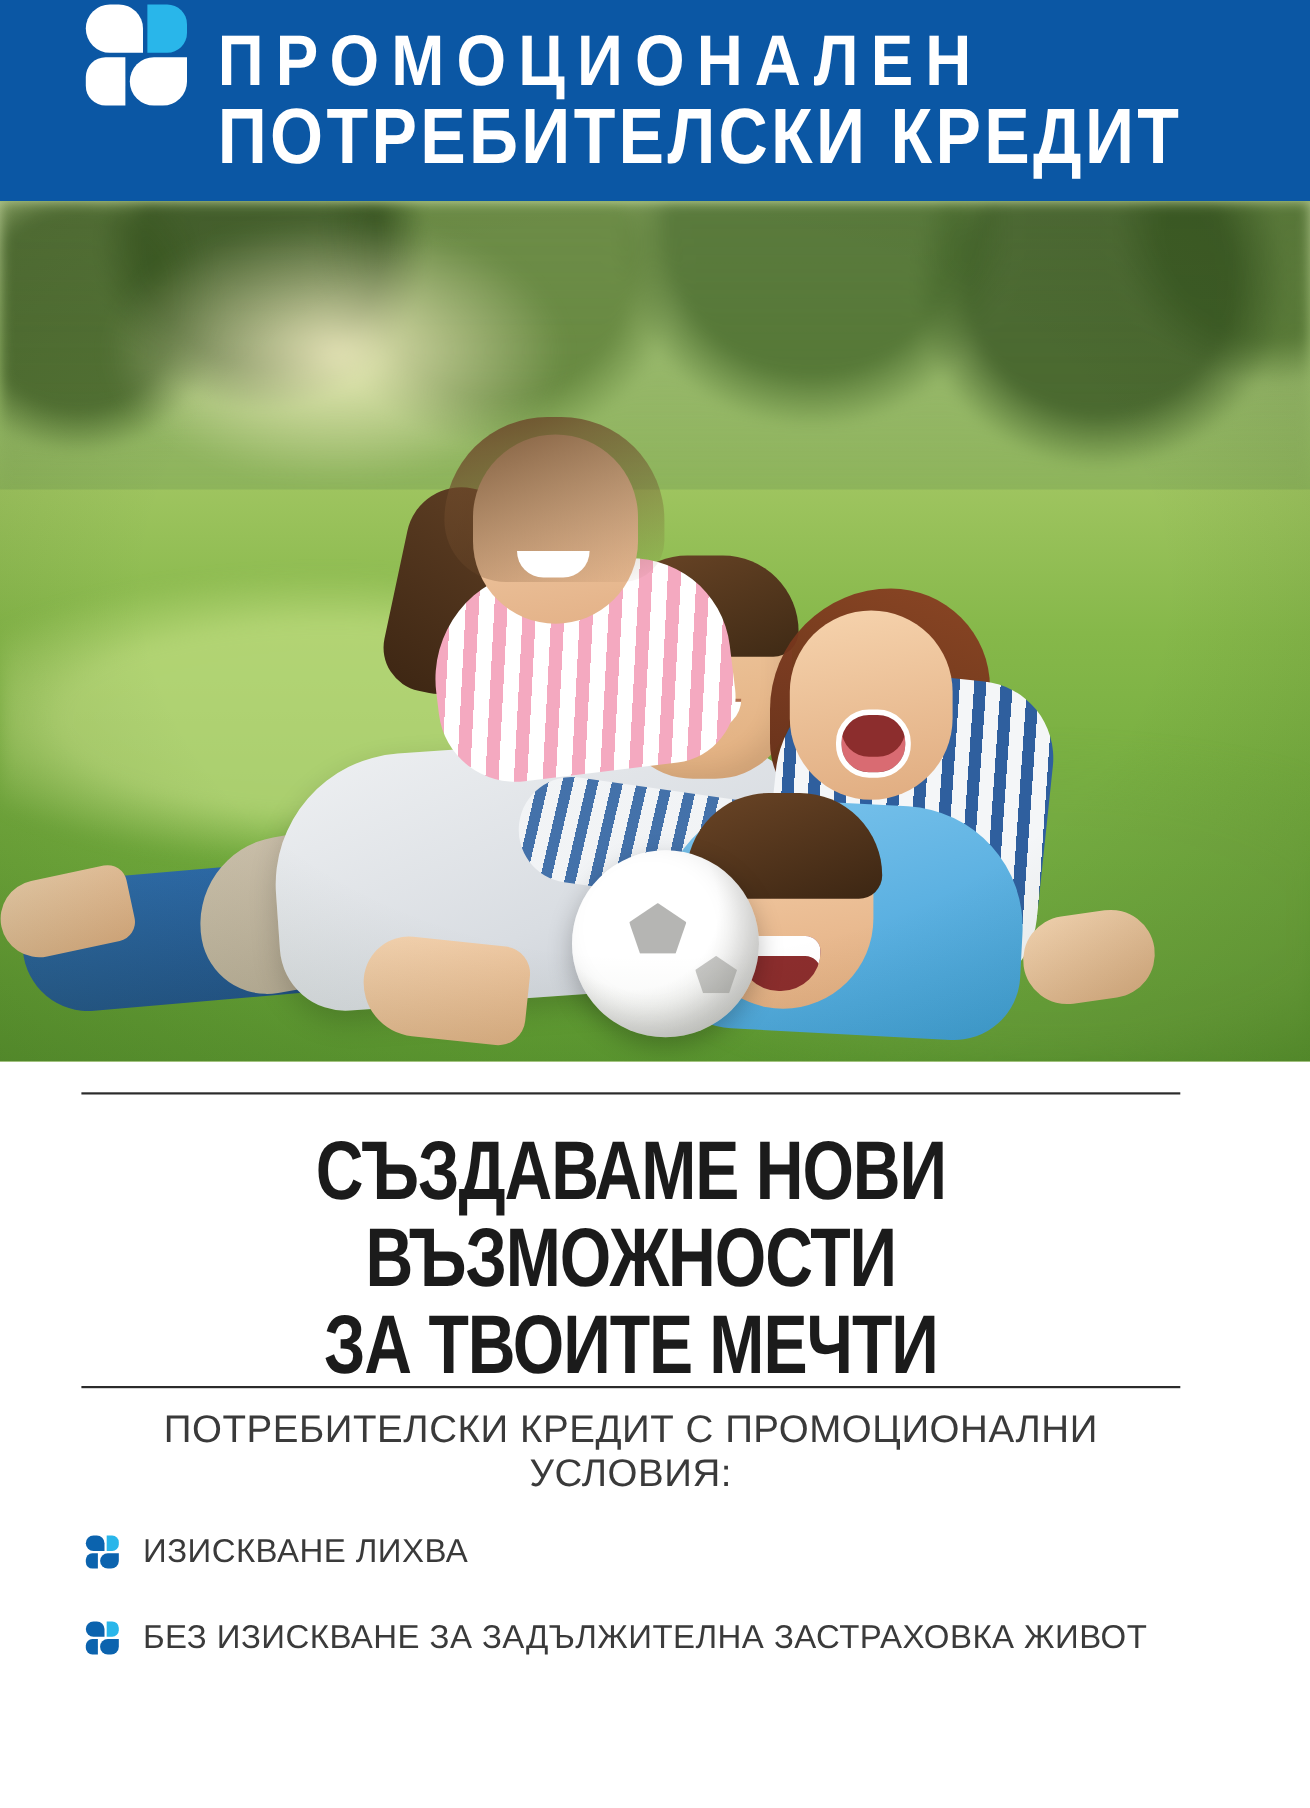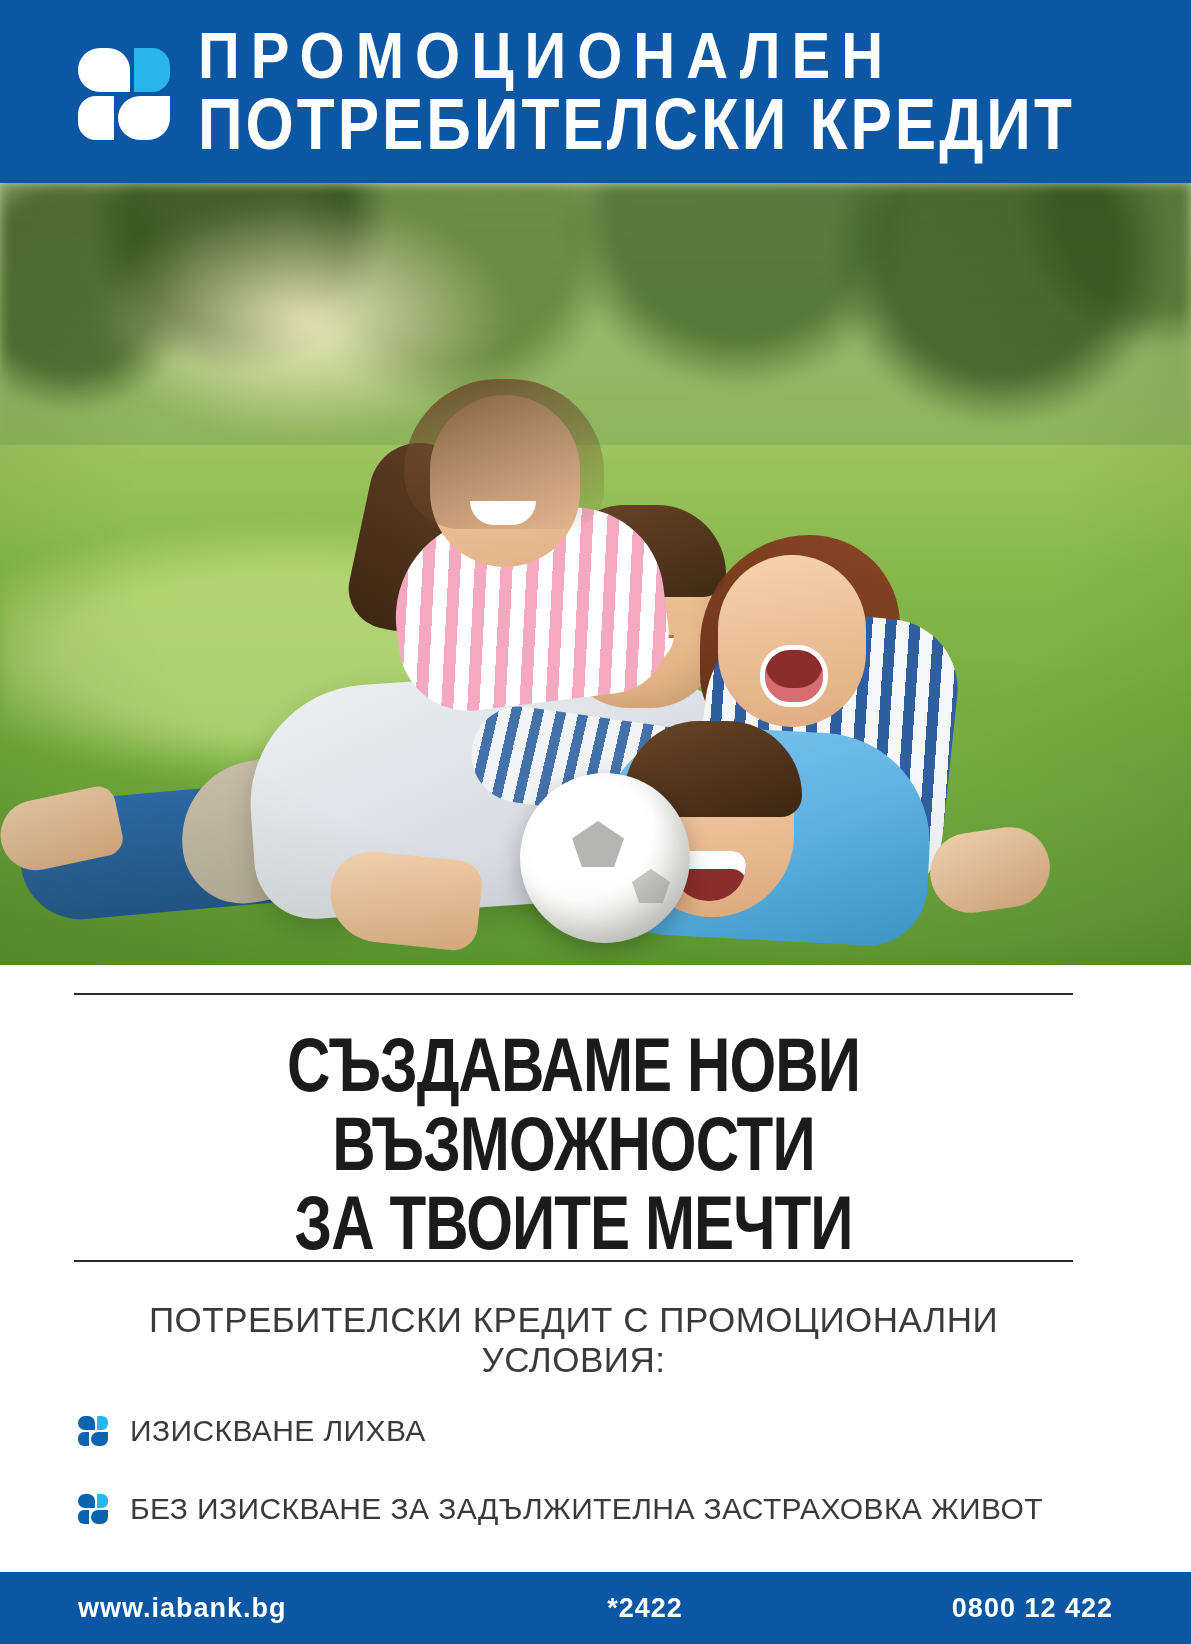--- a/index.html
+++ b/index.html
@@ -23,21 +23,20 @@
     display: flex;
     flex-direction: column;
   }
 
   
   .header {
     position: relative;
     height: 183px;
     background: #0b57a4;
     display: flex;
-    align-items: center;
     padding: 0 0 0 78px;
     box-sizing: border-box;
   }
   .logo {
     position: relative;
     width: 92px;
     height: 92px;
     flex: 0 0 92px;
     margin-right: 28px;
     margin-top: 4px;
@@ -386,21 +385,21 @@
     margin: 30px 0 40px 0;
     font-family: "Liberation Sans", sans-serif;
   }
   .headline .l2 { display: block; }
 
   .subhead {
     text-align: center;
     color: #3a3a3a;
     font-size: 35px;
     letter-spacing: 0.5px;
-    margin: 38px 0 12px 0;
+    margin: 18px 0 12px 0;
     font-family: "Liberation Sans", sans-serif;
   }
 
   .benefits {
     margin-top: 34px;
     padding-left: 4px;
   }
   .benefit {
     display: flex;
     align-items: center;
@@ -537,19 +536,14 @@
             <i class="bl-tr"></i>
             <i class="bl-bl"></i>
             <i class="bl-br"></i>
         </span>
         <span class="benefit-text">БЕЗ ИЗИСКВАНЕ ЗА ЗАДЪЛЖИТЕЛНА ЗАСТРАХОВКА ЖИВОТ</span>
       </div>
 
     </div>
   </div>
 
-  <div class="footer">
-    <span class="left">www.iabank.bg</span>
-    <span class="mid">*2422</span>
-    <span class="right">0800 12 422</span>
-  </div>
 
 </div>
 
 </body></html>

